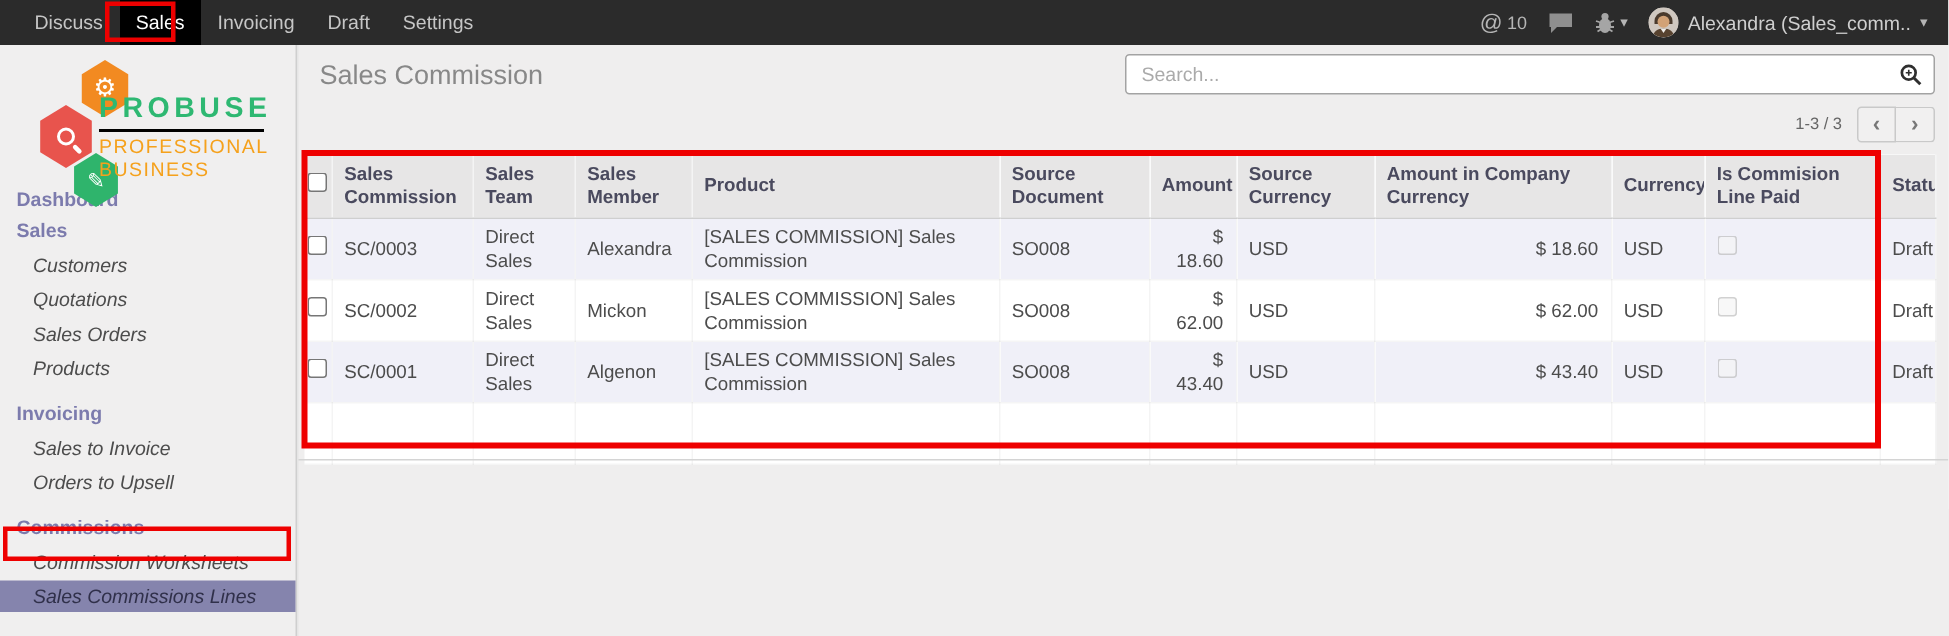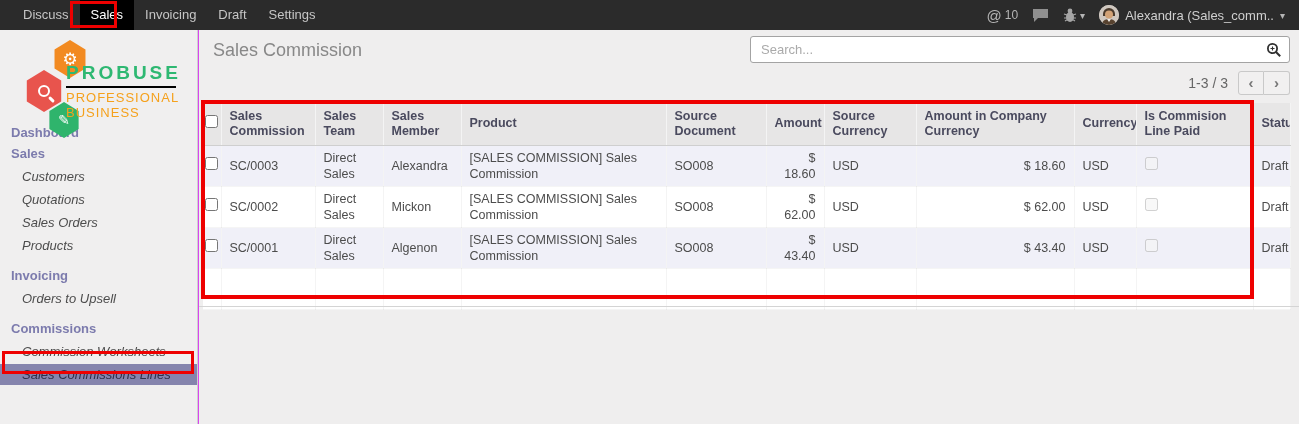--- a/index.html
+++ b/index.html
@@ -1,17 +1,17 @@
 <!DOCTYPE html>
 <html><head>
 <meta charset="utf-8">
 <style>
   * { margin:0; padding:0; box-sizing:border-box; }
   body { font-family:"Liberation Sans","DejaVu Sans",sans-serif; }
-  .screen { position:relative; width:1299px; height:424px; background:#d946ef; overflow:hidden; }
+  .screen { position:relative; width:1299px; height:424px; background:#e5e5e5; overflow:hidden; }
 
   
   .topbar { position:absolute; top:0; left:0; right:0; height:30px; background:#2b2b2b; display:flex; align-items:stretch; z-index:20; }
   .topbar-menus { display:flex; padding-left:12px; }
   .tb-item { color:#c6c6c6; font-size:13px; line-height:30px; padding:0 11px; cursor:pointer; }
   .tb-item.active { background:#000; color:#fff; }
   .topbar-right { margin-left:auto; display:flex; align-items:center; gap:14px; padding-right:14px; color:#a8a8a8; font-size:13px; }
   .mention { display:flex; align-items:center; gap:3px; }
   .at-glyph { font-size:15px; color:#b5b5b5; }
   .mention-count { font-size:12px; color:#b5b5b5; }
@@ -39,21 +39,21 @@
   .side-item.selected { background:#8584ad; color:#30304a; }
 
   
   .content { position:absolute; top:30px; left:199px; right:0; bottom:0; background:#efeeee; }
   .page-title { position:absolute; left:14px; top:10px; font-size:18px; color:#888; }
   .searchbox { position:absolute; top:6px; right:9px; width:540px; height:27px; background:#fff; border:1px solid #a3a3a3; border-radius:3px; display:flex; align-items:center; }
   .search-input { flex:1; border:none; outline:none; font-size:13px; color:#555; padding:0 10px; background:transparent; }
   .search-input::placeholder { color:#aaa; }
   .search-btn { width:30px; height:100%; border:none; background:transparent; display:flex; align-items:center; justify-content:center; cursor:pointer; }
   .pager { position:absolute; top:41px; right:9px; display:flex; align-items:center; gap:10px; }
-  .pager-range { font-size:14px; color:#666; }
+  .pager-range { font-size:11px; color:#666; }
   .pager-btns { display:flex; }
   .pager-btn { width:26px; height:24px; background:#f1f0f0; border:1px solid #c9c9c9; color:#777; font-size:15px; font-weight:bold; line-height:22px; text-align:center; cursor:pointer; padding:0; }
   .pager-btn.prev { border-radius:3px 0 0 3px; }
   .pager-btn.next { border-radius:0 3px 3px 0; border-left:none; }
 
   
   .table-wrap { position:absolute; left:4px; top:73px; right:8px; }
   table.list { width:100%; border-collapse:collapse; table-layout:fixed; background:#fff; border-right:1px solid #d9d9d9; border-bottom:1px solid #d9d9d9; }
   table.list th, table.list td { font-size:12.5px; padding:4px 8px; border-right:1px solid rgba(0,0,0,0.045); border-bottom:1px solid rgba(0,0,0,0.04); vertical-align:middle; overflow:hidden; }
   table.list thead th { background:#e7e6e6; color:#4a4a5e; font-weight:bold; text-align:left; height:42px; border-bottom:1px solid #cfcfcf; line-height:15px; }
@@ -132,20 +132,21 @@
       <div class="side-section">
         <div class="side-header">Dashboard</div>
         <div class="side-header">Sales</div>
         <div class="side-item">Customers</div>
         <div class="side-item">Quotations</div>
         <div class="side-item">Sales Orders</div>
         <div class="side-item">Products</div>
       </div>
       <div class="side-section">
         <div class="side-header">Invoicing</div>
+        <div class="side-item">Sales to Invoice</div>
         <div class="side-item">Orders to Upsell</div>
       </div>
       <div class="side-section">
         <div class="side-header">Commissions</div>
         <div class="side-item">Commission Worksheets</div>
         <div class="side-item selected">Sales Commissions Lines</div>
       </div>
 
     </div>
   </div>

